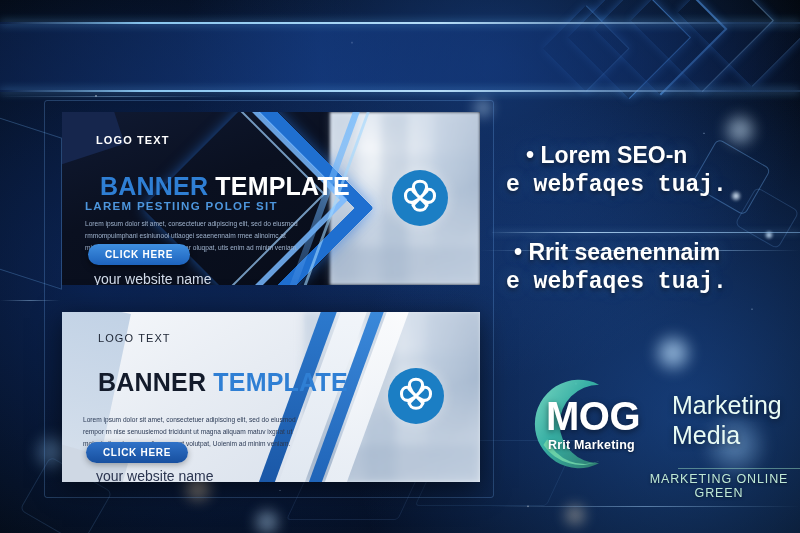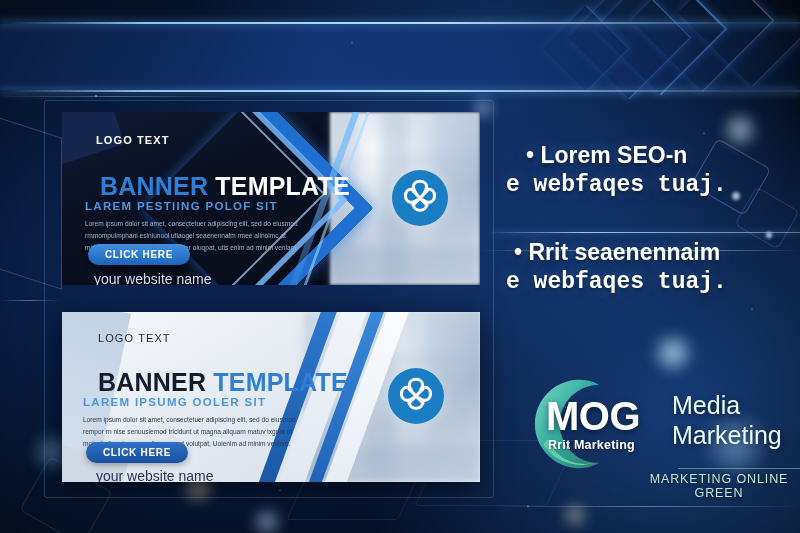--- a/index.html
+++ b/index.html
@@ -203,21 +203,20 @@
         <path d="M50 12c9 0 15 6 15 13 0 3-1 5-2 7 2-1 4-2 7-2 7 0 13 6 13 15s-6 15-13 15c-3 0-5-1-7-2 1 2 2 4 2 7 0 7-6 13-15 13s-15-6-15-13c0-3 1-5 2-7-2 1-4 2-7 2-7 0-13-6-13-15s6-15 13-15c3 0 5 1 7 2-1-2-2-4-2-7 0-7 6-13 15-13z" fill="none" stroke="#ffffff" stroke-width="7"></path>
         <line x1="34" y1="34" x2="66" y2="66" stroke="#fff" stroke-width="7" stroke-linecap="round"></line>
         <line x1="66" y1="34" x2="34" y2="66" stroke="#fff" stroke-width="7" stroke-linecap="round"></line>
       </svg>
     </div>
 
     <div class="bn-logo" style="left:36px;top:20px;color:#1c2433;font-weight:normal;">LOGO TEXT</div>
     <div class="bn-h1" style="left:20px;top:56px;">
       <span class="w1" style="color:#131b2b;">BANNER</span><span>&nbsp;</span><span class="w2" style="color:#2f7fd4;">TEMPLATE</span>
     </div>
-    <div class="bn-sub" style="left:21px;top:84px;color:#4d96dd;">LAREM IPSUMG OOLER SIT</div>
     <div class="bn-body" style="left:21px;top:102px;color:#2b3a55;">Lorem ipsum dolor sit amet, consectetuer adipiscing elit, sed do eiusmod rempor rn nise senuusiemod tricidunt ut magna aliquam matuv ixgnat ut moieet aliquat magna aliquam erat volutpat, Uoienim ad minim veniam.</div>
     <div class="bn-btn" style="left:24px;top:130px;background:linear-gradient(180deg,#2f72c8,#174f9f);box-shadow:0 2px 6px rgba(0,0,0,.3);">CLICK HERE</div>
     <div class="bn-site" style="left:34px;top:156px;color:#2b3550;">your website name</div>
   </div>
 
   <div class="bullets">
     <div class="bullet-group">
       <div class="bullet-line bl-1">• Lorem SEO-n</div>
       <div class="bullet-line bl-2">e webfaqes tuaj.</div>
     </div>
@@ -236,20 +235,20 @@
           <stop offset="45%" stop-color="#39b6a8"></stop>
           <stop offset="100%" stop-color="#2f7f6e"></stop>
         </linearGradient>
       </defs>
       <path d="M74 9A46 46 0 1 0 74 91A40 40 0 1 1 74 9Z" fill="url(#cg)" opacity="0.95"></path>
       <path d="M20 66a42 42 0 0 0 56 22 48 48 0 0 1-60-16z" fill="#6fd4a9" opacity="0.9"></path>
     </svg>
     <div class="mog">MOG</div>
     <div class="mog-sub">Rrit Marketing</div>
     <div class="brand-right">
+      <div>Marketing</div>
       <div>Media</div>
-      <div>Marketing</div>
     </div>
     <div class="brand-rule"></div>
     <div class="tagline">MARKETING ONLINE GREEN</div>
   </div>
 
 </div>
 
 </body></html>

